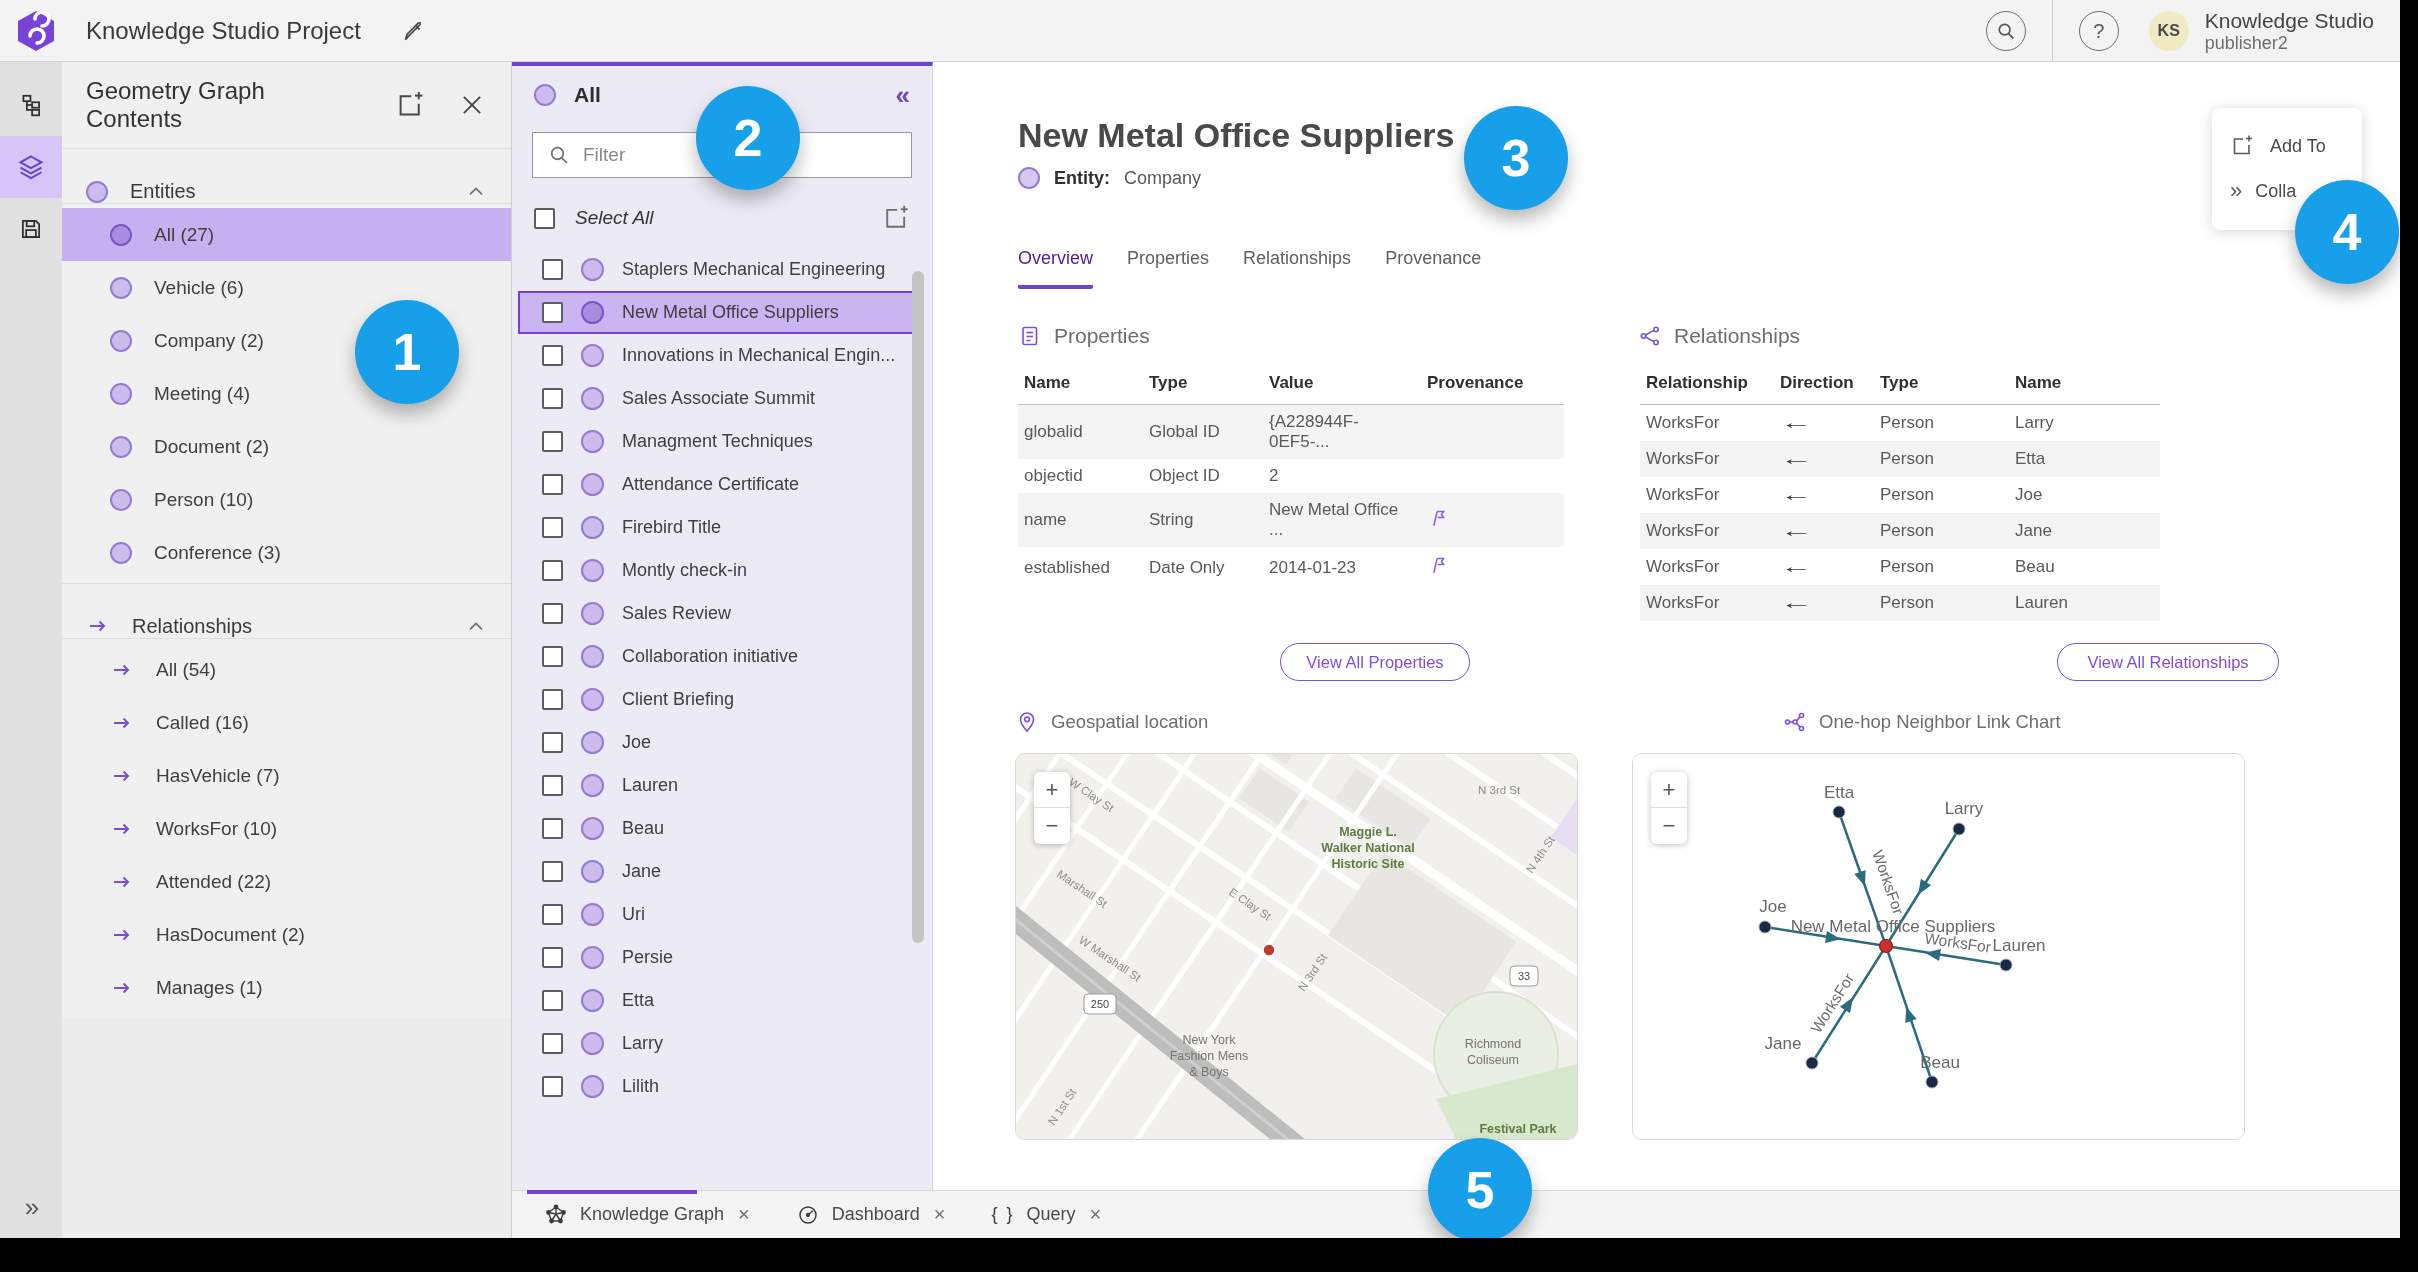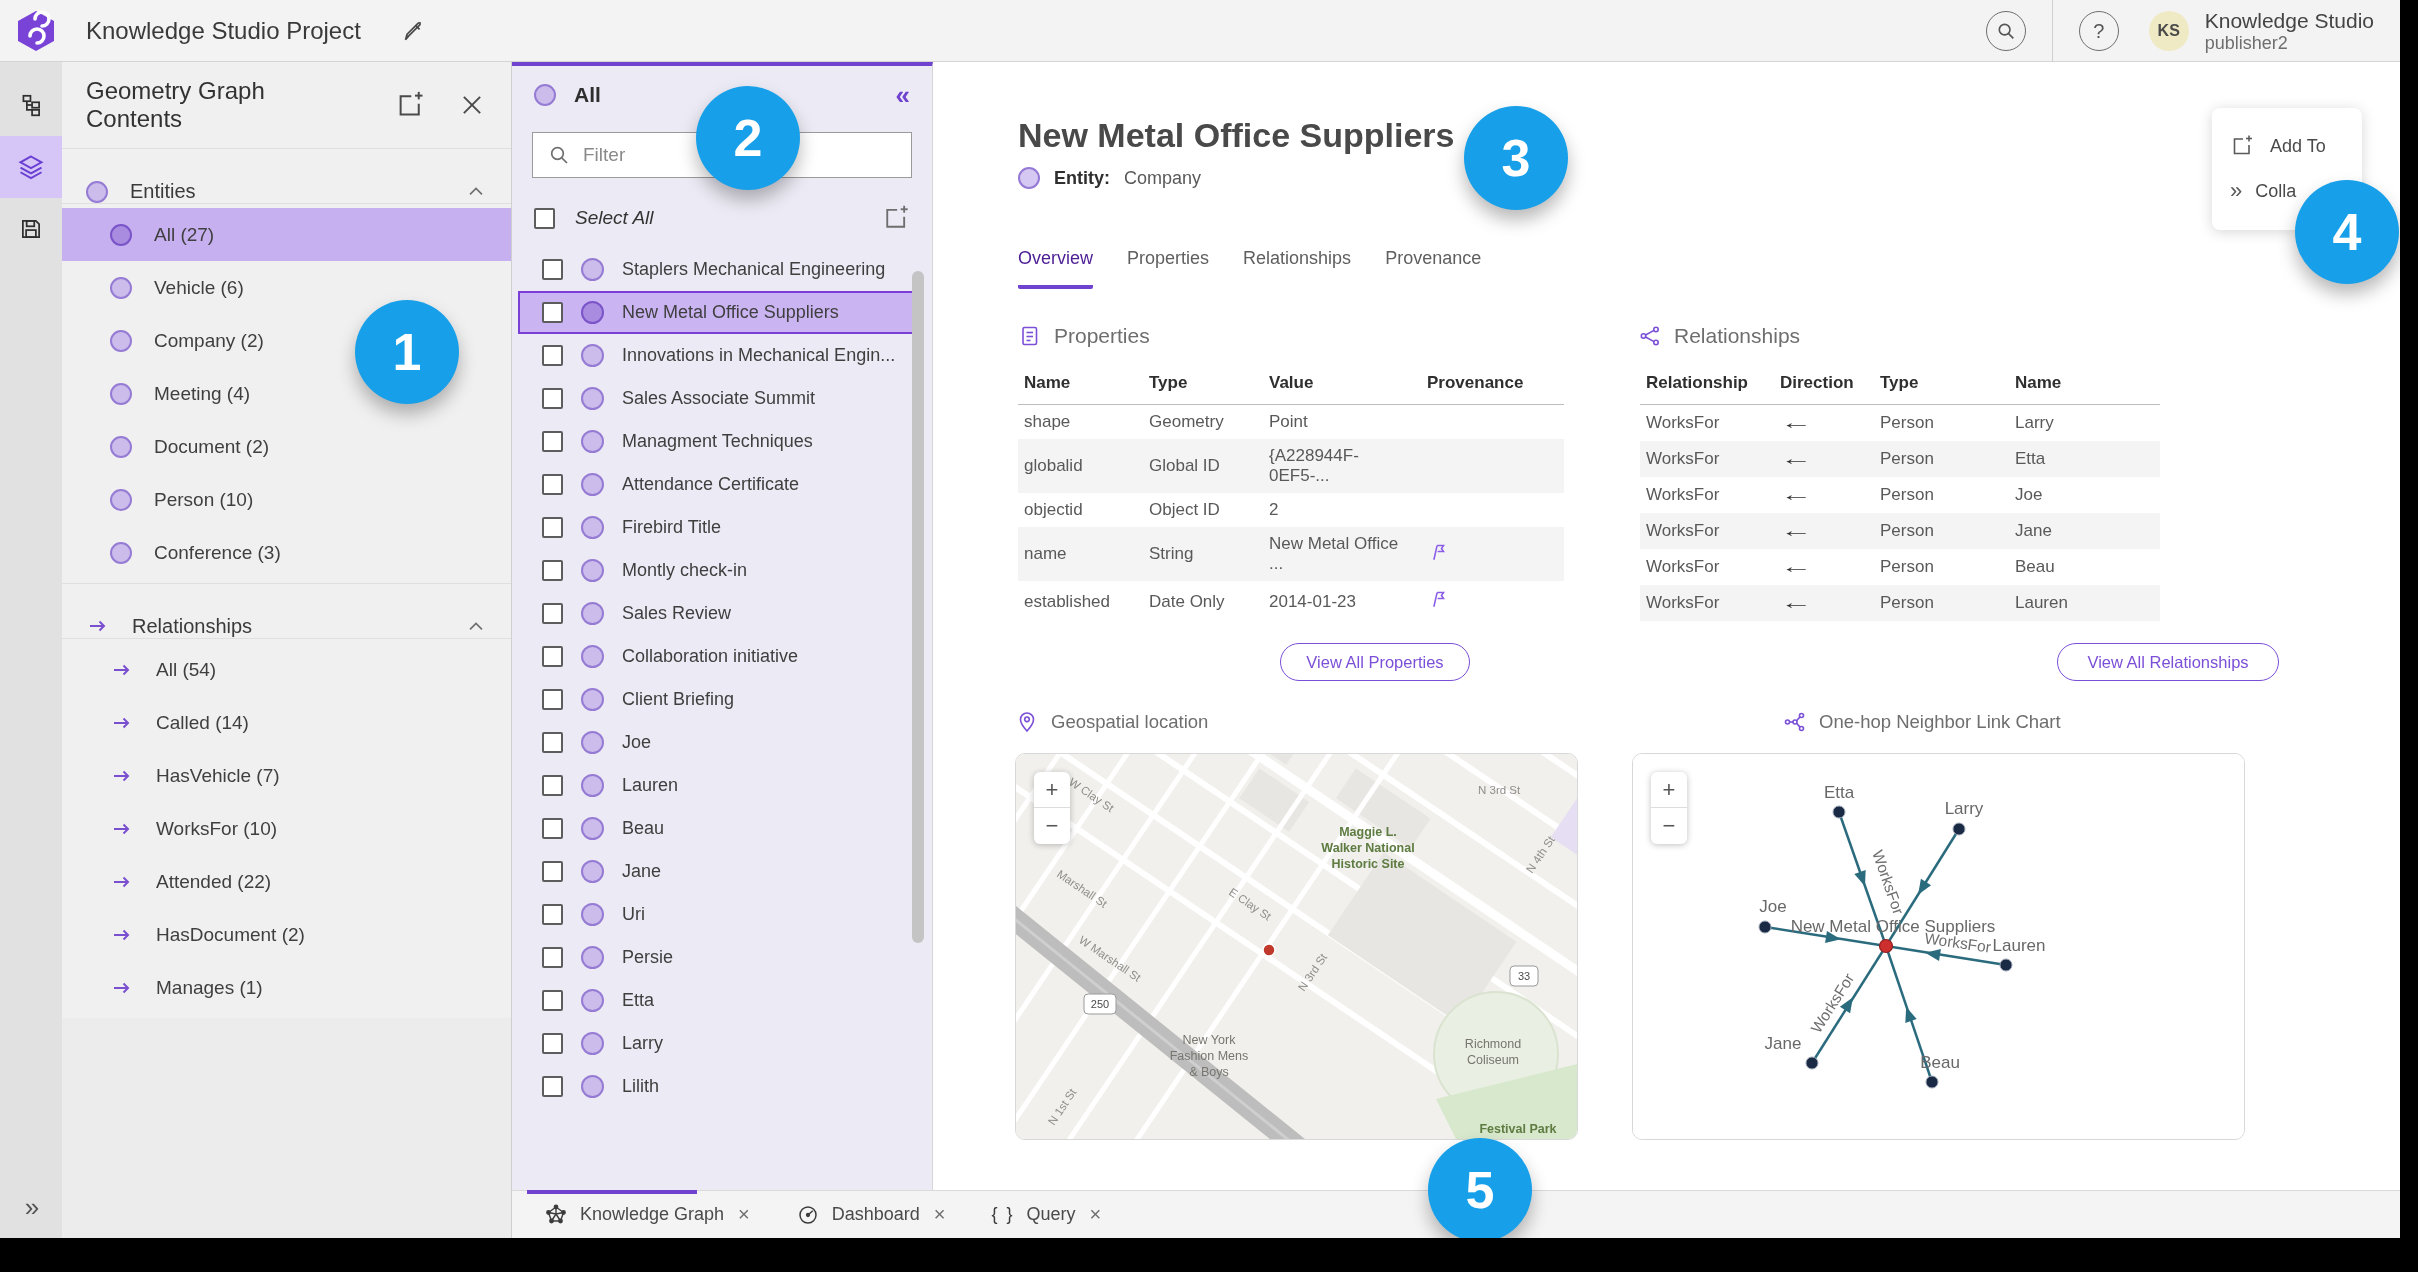--- a/index.html
+++ b/index.html
@@ -266,21 +266,21 @@
             <path d="M4 12 h14"></path>
             <path d="M13.5 7.5 L18 12 l-4.5 4.5"></path>
           </svg>
 <span class="kg-label">All (54)</span>
         </div>
         <div class="kg-row">
   <svg class="arrow-ic" viewBox="0 0 24 24" fill="none" stroke="currentColor" stroke-width="2">
             <path d="M4 12 h14"></path>
             <path d="M13.5 7.5 L18 12 l-4.5 4.5"></path>
           </svg>
-<span class="kg-label">Called (14)</span>
+<span class="kg-label">Called (16)</span>
         </div>
         <div class="kg-row">
   <svg class="arrow-ic" viewBox="0 0 24 24" fill="none" stroke="currentColor" stroke-width="2">
             <path d="M4 12 h14"></path>
             <path d="M13.5 7.5 L18 12 l-4.5 4.5"></path>
           </svg>
 <span class="kg-label">HasVehicle (7)</span>
         </div>
         <div class="kg-row">
   <svg class="arrow-ic" viewBox="0 0 24 24" fill="none" stroke="currentColor" stroke-width="2">
@@ -473,26 +473,20 @@
         </colgroup>
       <thead>
           <tr>
         <th>Name</th>
         <th>Type</th>
         <th>Value</th>
         <th>Provenance</th>
       </tr>
         </thead>
       <tbody id="props-body">
-          <tr class="">
-            <td>shape</td>
-            <td>Geometry</td>
-            <td>Point</td>
-            <td></td>
-          </tr>
           <tr class="alt">
             <td>globalid</td>
             <td>Global ID</td>
             <td>{A228944F-0EF5-...</td>
             <td></td>
           </tr>
           <tr class="">
             <td>objectid</td>
             <td>Object ID</td>
             <td>2</td>

